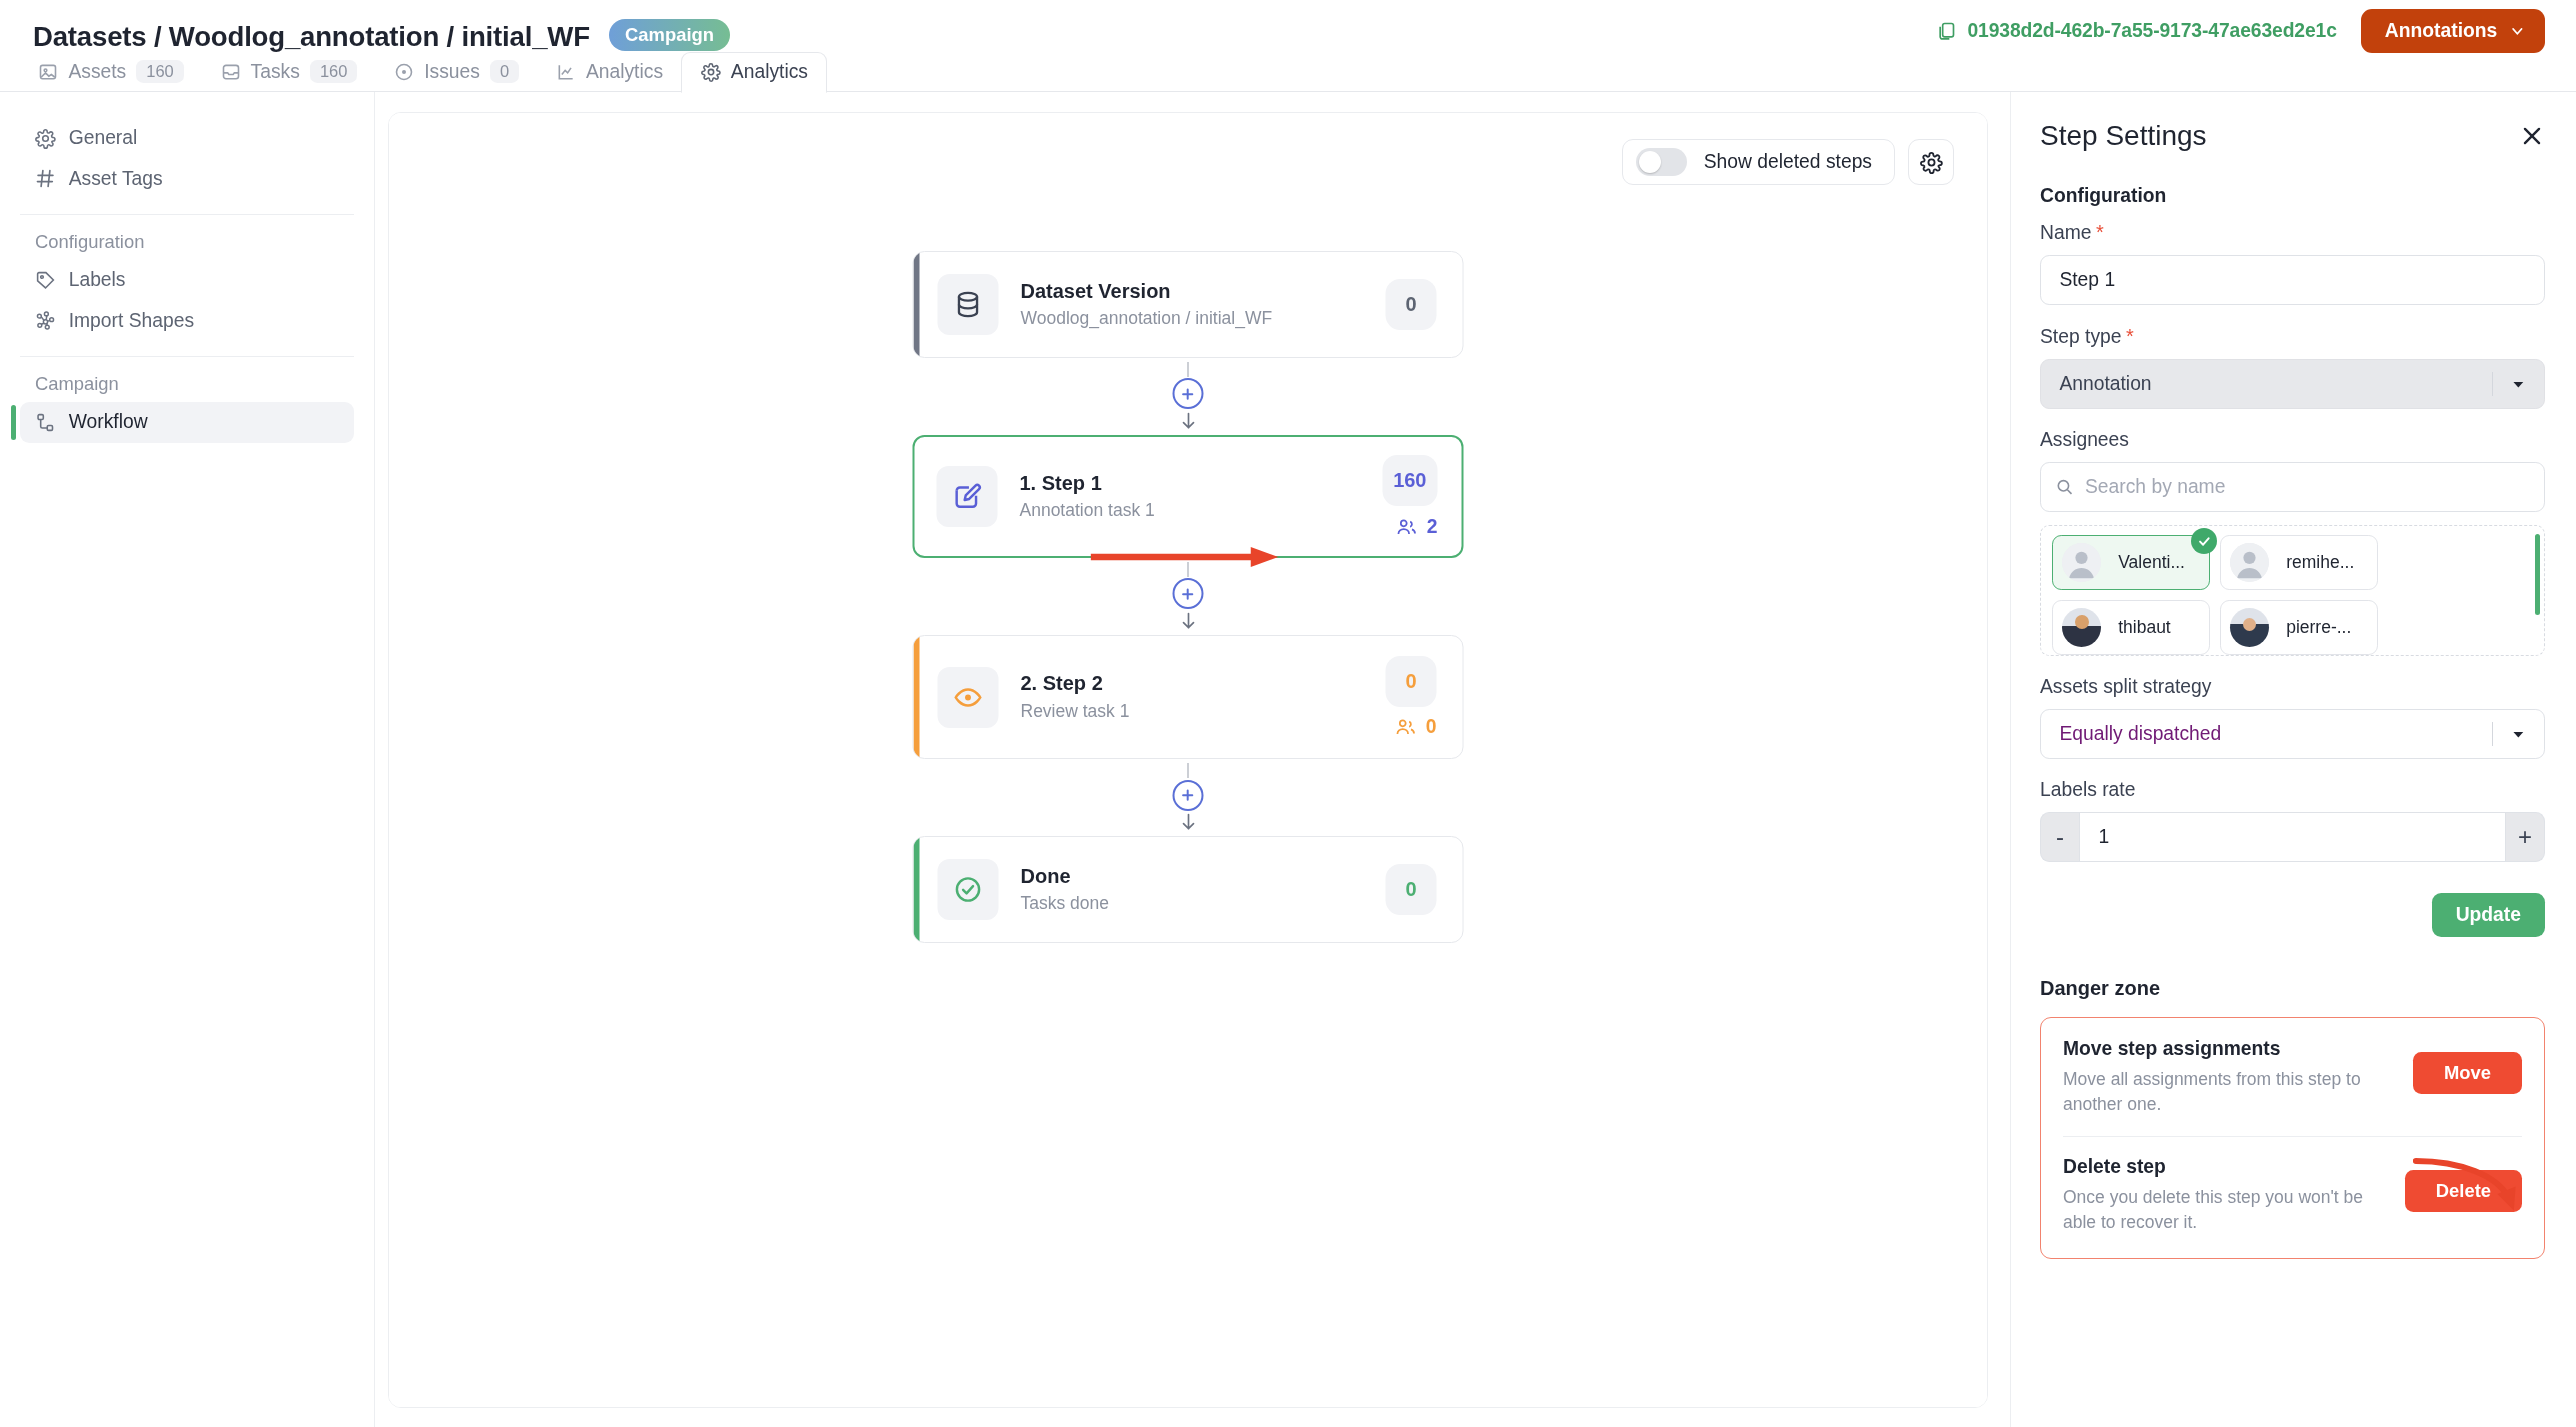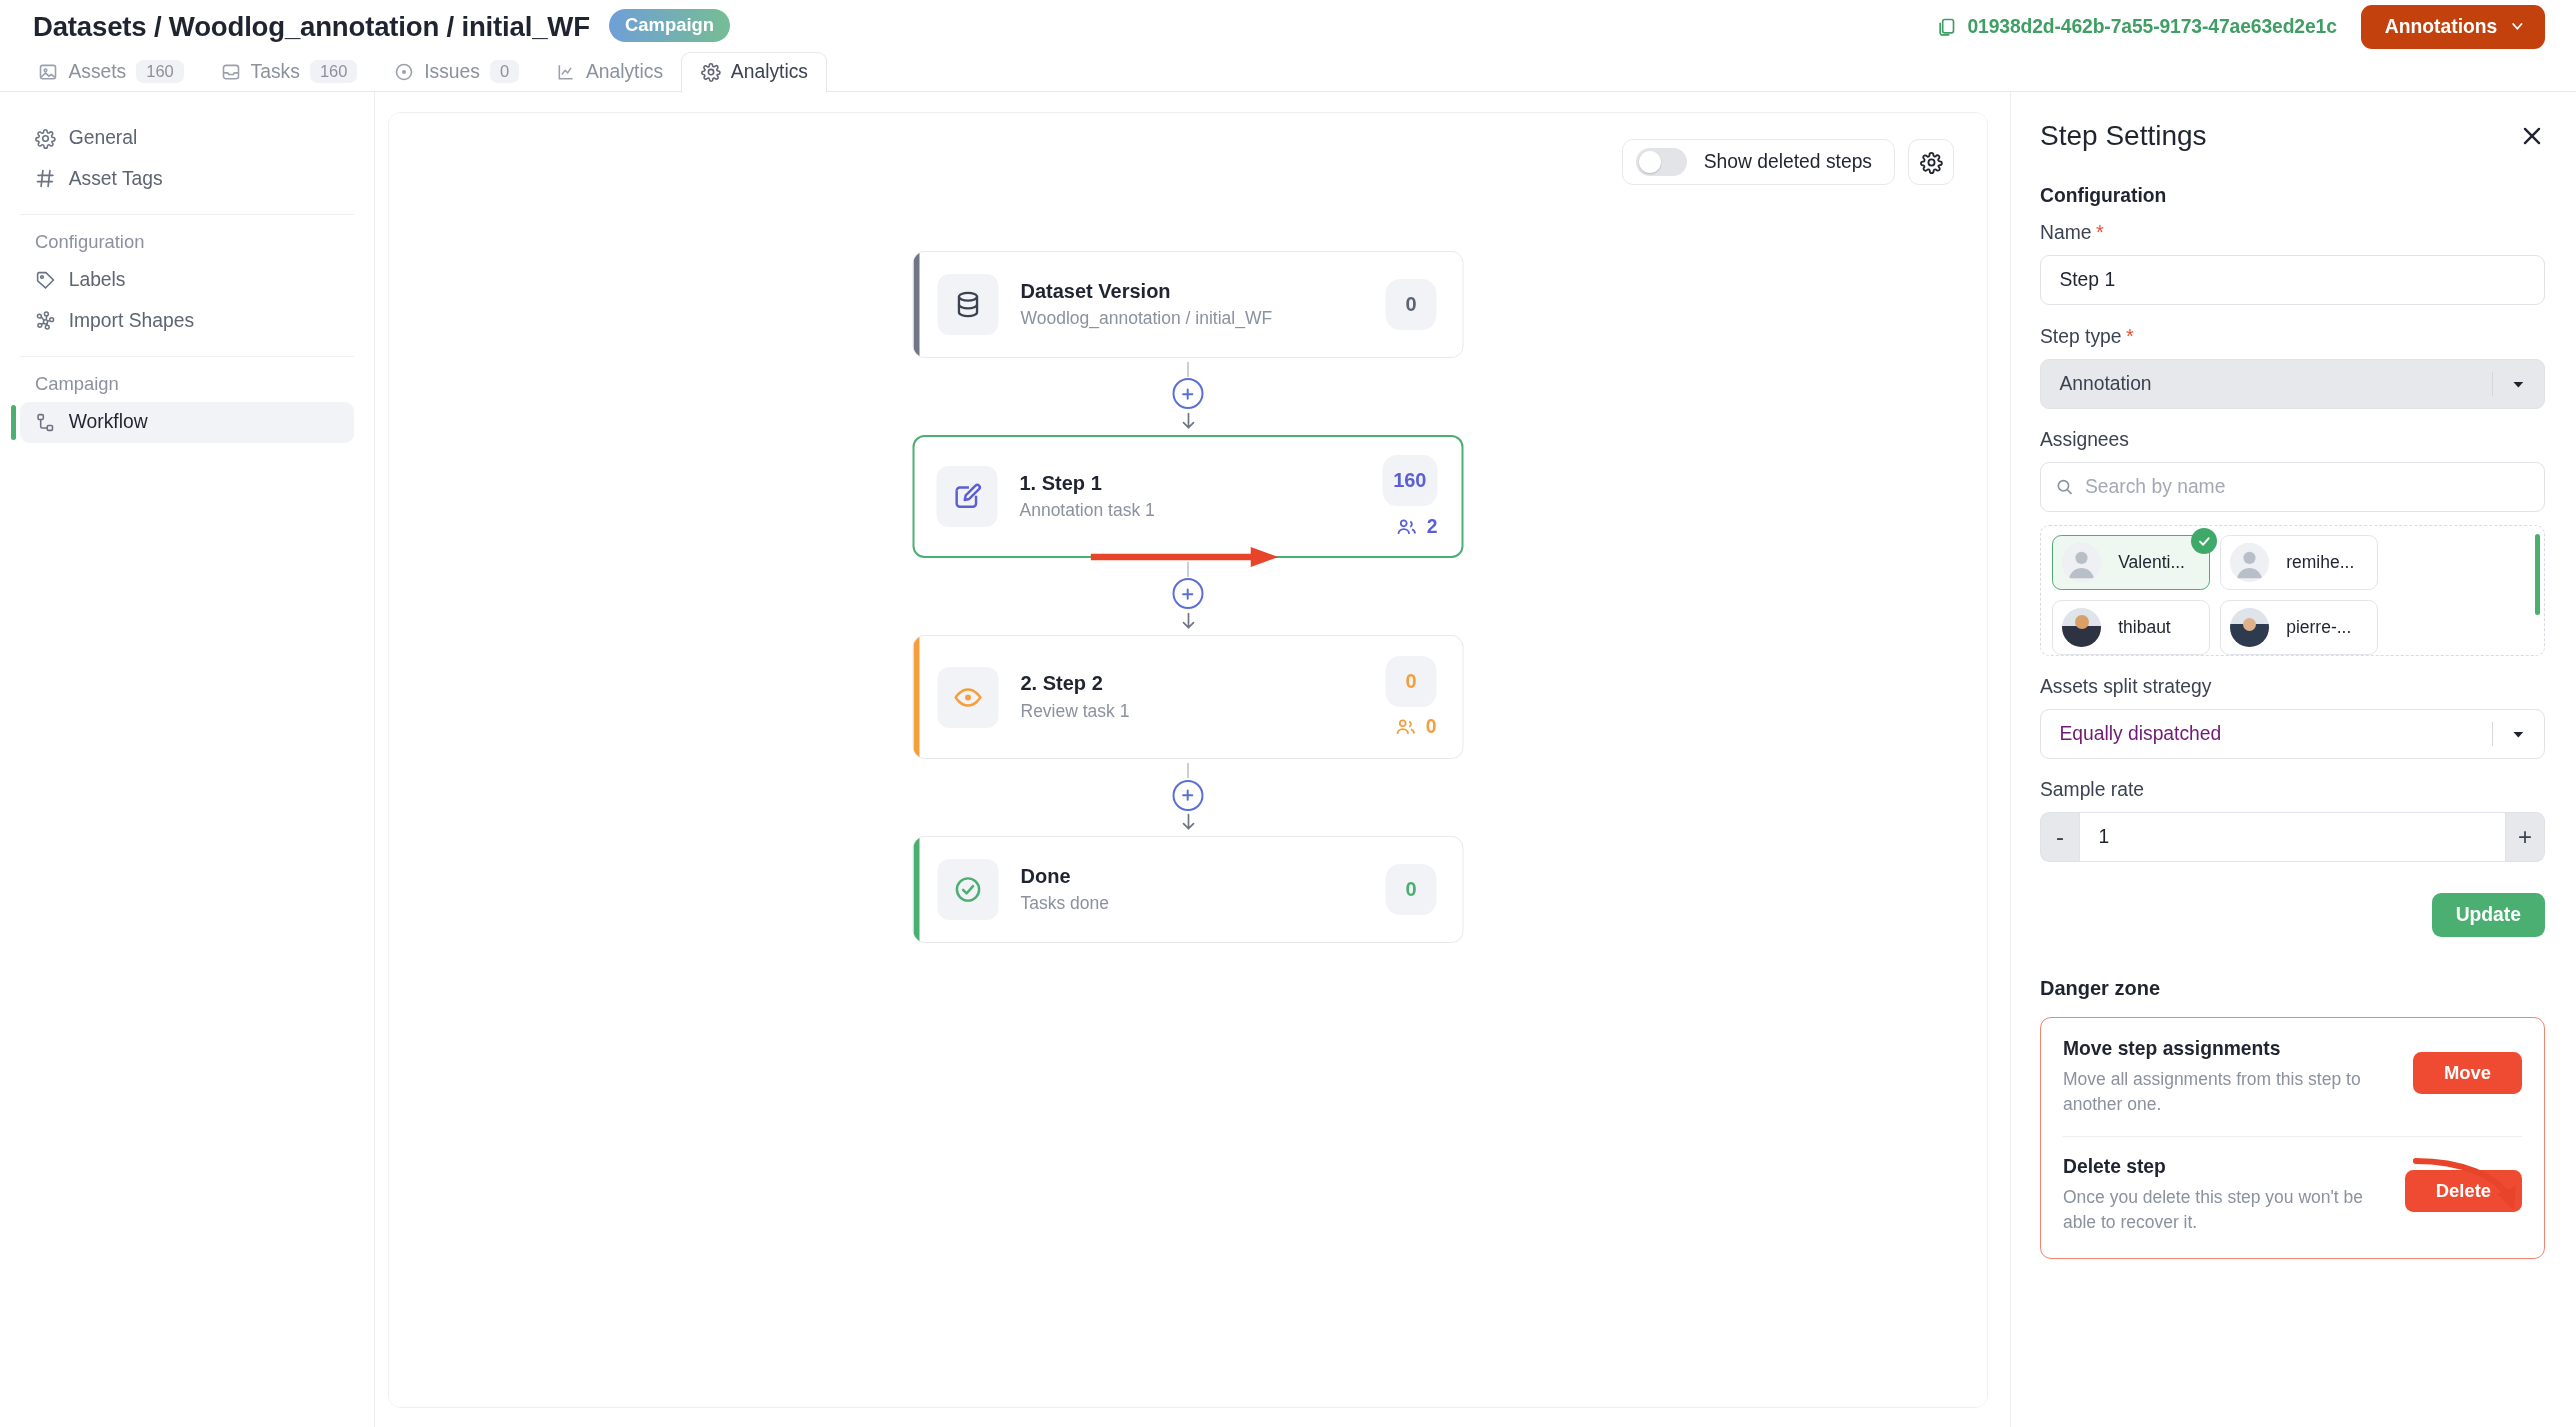--- a/index.html
+++ b/index.html
@@ -7,21 +7,21 @@
     width: 2576px; height: 1428px;
     background: #ffffff;
     font-family: "Liberation Sans", sans-serif;
     color: #1f2430;
     overflow: hidden;
   }
 
   
   .header {
     height: 53px;
-    display: flex; align-items: center;
+    display: flex; align-items: flex-end;
     padding: 0 31px 0 33px;
     position: relative;
   }
   .breadcrumb {
     font-size: 27.6px; font-weight: 600; letter-spacing: -0.2px;
     color: #1f2430; white-space: nowrap;
   }
   .badge-campaign {
     margin-left: 15.6px;
     display: inline-block;
@@ -733,21 +733,21 @@
         <span class="caret">
           <svg viewBox="0 0 24 24">
               <path d="M4 8l8 9 8-9z" fill="#1f2430"></path>
             </svg>
         </span>
       </div>
     </div>
 
     <div class="field">
       <div class="field-label">
-        <span>Sample rate</span>
+        <span>Labels rate</span>
       </div>
       <div class="stepper">
         <button class="btn minus">-</button>
         <div class="num">1</div>
         <button class="btn plus">+</button>
       </div>
     </div>
 
     <div class="update-row">
       <button class="btn-update">Update</button>

